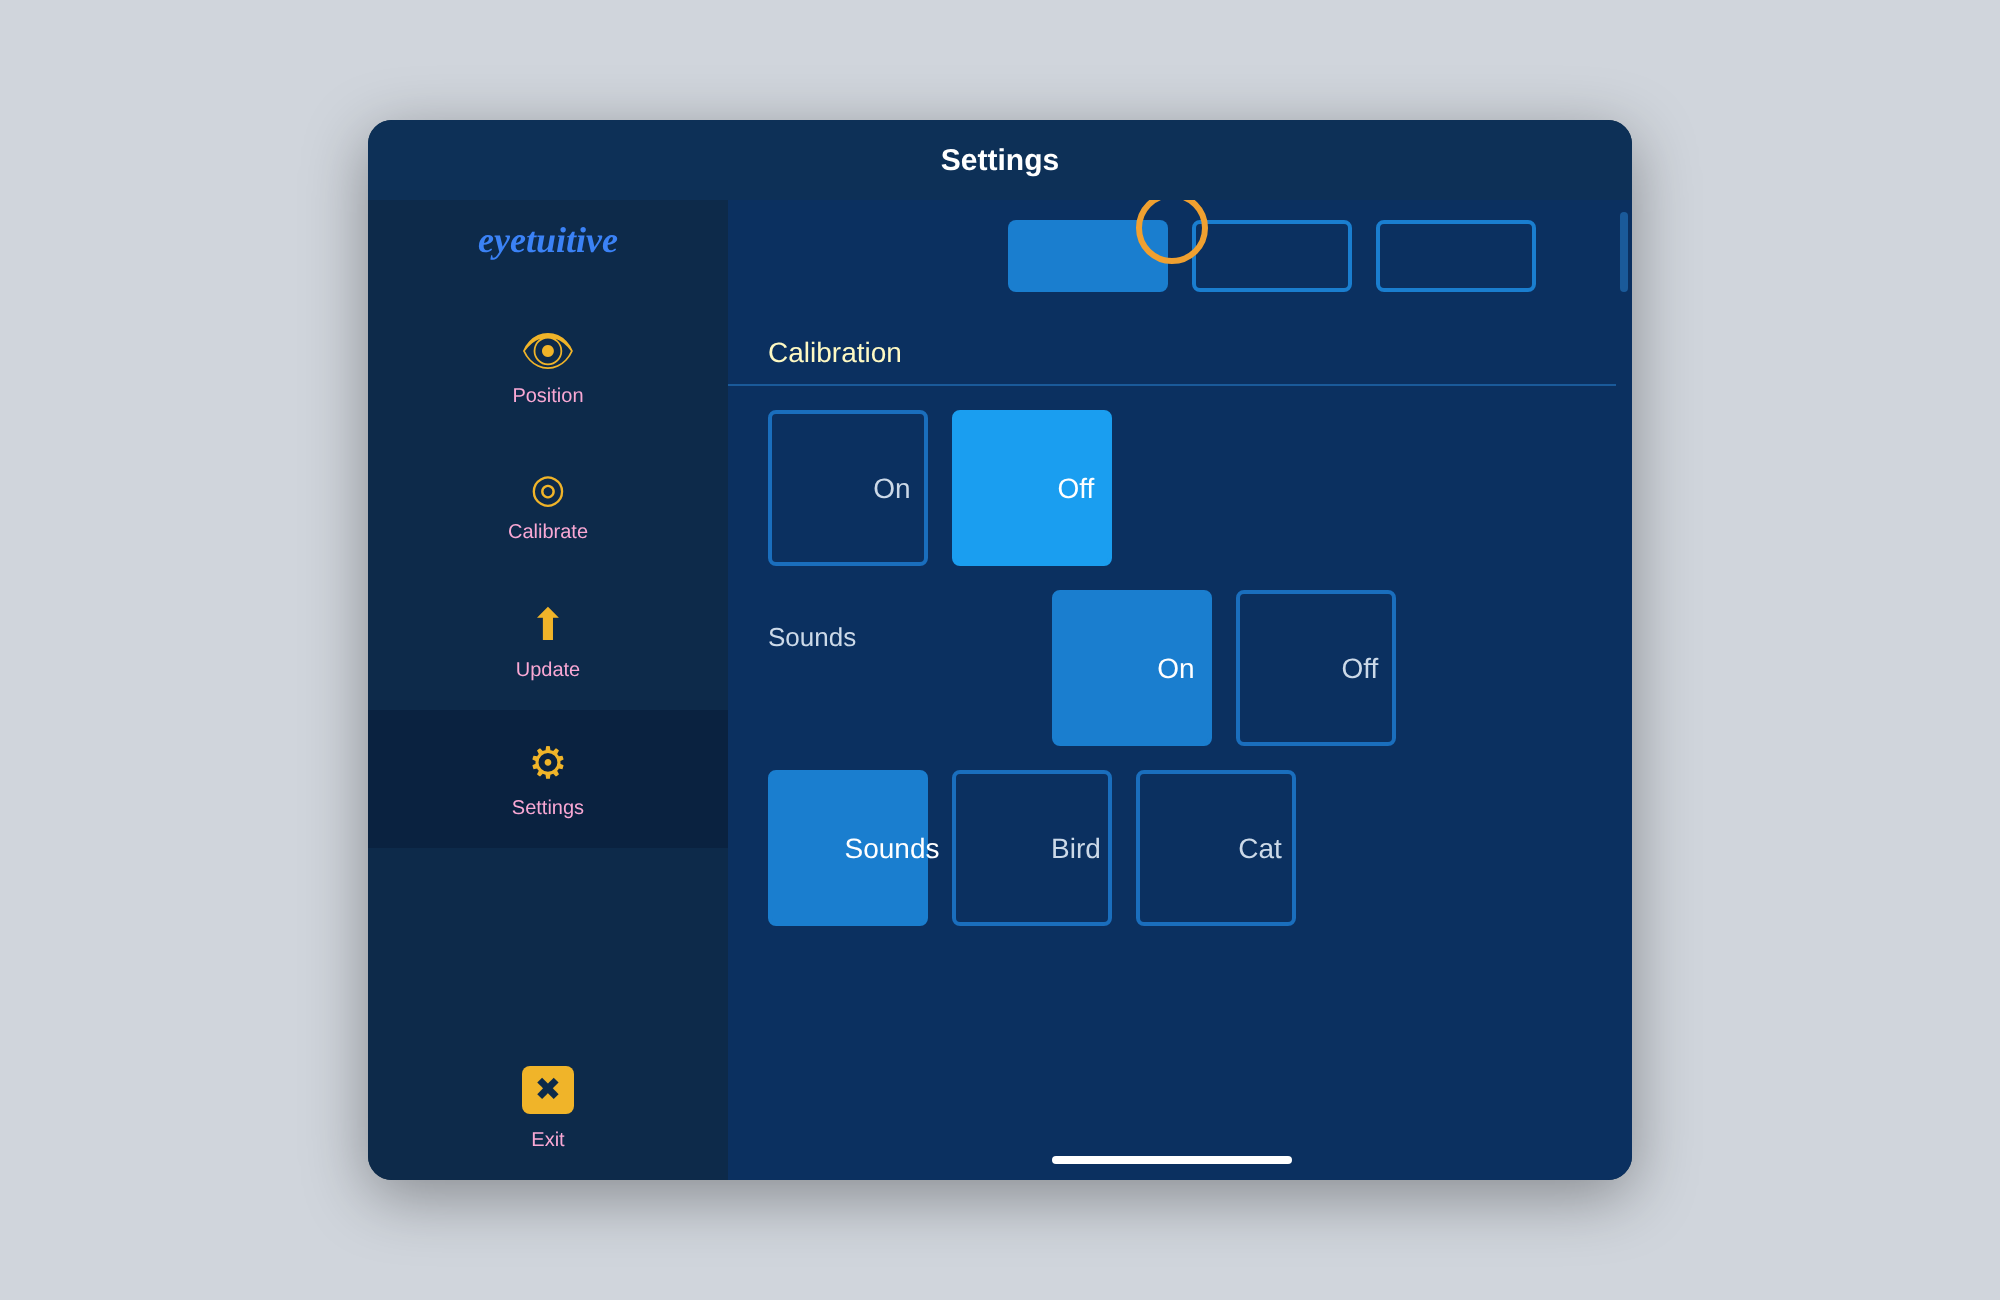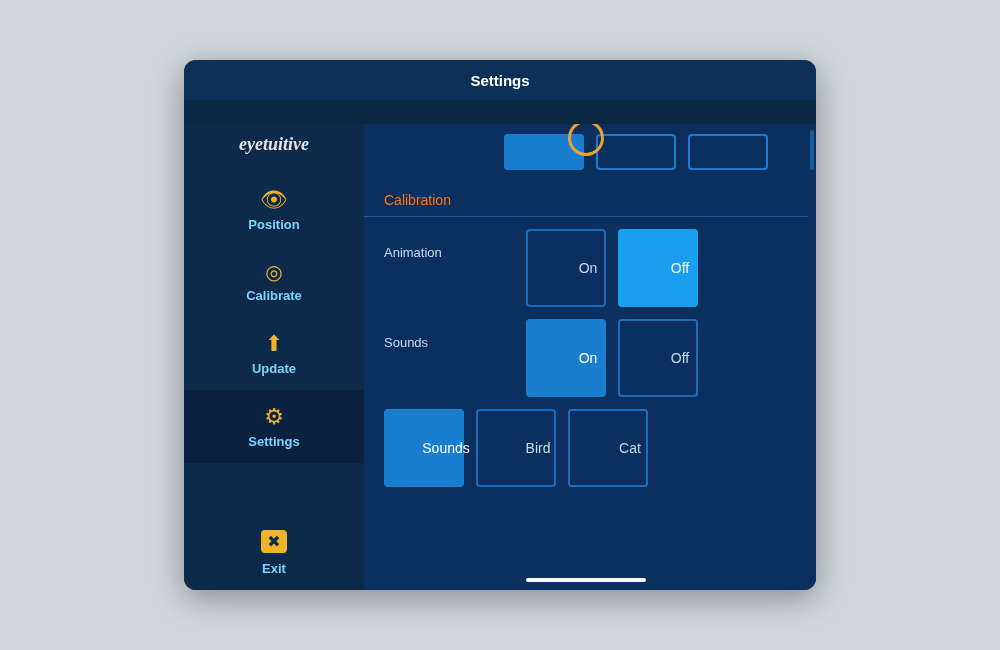--- a/index.html
+++ b/index.html
@@ -16,21 +16,20 @@
 
     .app-window {
       width: 632px;
       height: 530px;
       border-radius: 12px;
       overflow: hidden;
       box-shadow: 0 8px 32px rgba(0,0,0,0.35);
       display: flex;
       flex-direction: column;
       background: #0a2744;
-      gap: 24px;
     }
 
     
     .title-bar {
       background: #0d3057;
       height: 40px;
       display: flex;
       align-items: center;
       justify-content: center;
       flex-shrink: 0;
@@ -54,21 +53,21 @@
       width: 180px;
       background: #0d2a4a;
       display: flex;
       flex-direction: column;
       align-items: center;
       padding-top: 10px;
       flex-shrink: 0;
     }
 
     .logo {
-      color: #e5e5e5;
+      color: #3b82f6;
       font-size: 18px;
       font-weight: bold;
       font-style: italic;
       margin-bottom: 18px;
       font-family: cursive, 'Segoe UI';
     }
 
     .nav-item {
       width: 100%;
       display: flex;
@@ -83,23 +82,22 @@
       background: #0a2240;
     }
 
     .nav-icon {
       font-size: 22px;
       margin-bottom: 4px;
       color: #f0b429;
     }
 
     .nav-label {
-      color: #7dd3fc;
-      font-size: 13px;
-      font-weight: bold;
+      color: #f9a8d4;
+      font-size: 10px;
     }
 
     .nav-spacer {
       flex: 1;
     }
 
     
     .content-area {
       flex: 1;
       background: #0b3060;
@@ -149,21 +147,21 @@
       border-radius: 4px;
       padding: 6px 16px;
       font-size: 13px;
       cursor: pointer;
       min-width: 80px;
       height: 36px;
     }
 
     
     .section-header {
-      color: #f97316;
+      color: #fef9c3;
       font-size: 14px;
       padding: 12px 20px 8px 20px;
       border-bottom: 1.5px solid #1a5a9a;
       margin: 0 0 6px 0;
     }
 
     
     .settings-body {
       padding: 6px 20px 16px 20px;
       flex: 1;
@@ -275,21 +273,20 @@
           <button class="top-btn-outline"></button>
           <button class="top-btn-outline"></button>
         </div>
       </div>
 
       <div class="section-header">Calibration</div>
 
       <div class="settings-body">
 
         <div class="setting-row">
-          <span class="setting-label">Animation</span>
           <button class="option-btn">On</button>
           <button class="option-btn selected-bright">Off</button>
         </div>
 
 
         <div class="setting-row">
           <span class="setting-label">Sounds</span>
           <button class="option-btn selected">On</button>
           <button class="option-btn">Off</button>
         </div>

